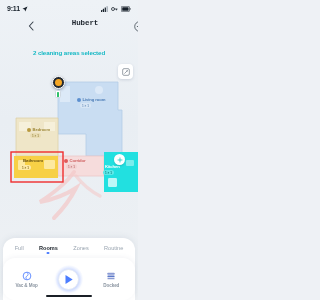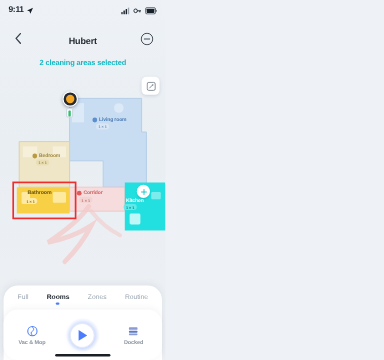--- a/index.html
+++ b/index.html
@@ -11,21 +11,21 @@
   #app { position:relative; width:138px; height:300px; background:linear-gradient(#eef2f6 0%, #e9eef3 40%, #eef1f4 100%); }
 
   
   .statusbar { position:absolute; top:0; left:0; width:138px; height:17px; display:flex; align-items:center; justify-content:space-between; padding:0 7px; }
   .sb-left { display:flex; align-items:center; gap:2px; }
   .sb-time { font-size:7px; font-weight:700; color:#17202a; letter-spacing:-.2px; }
   .sb-right { display:flex; align-items:center; gap:3px; }
   .ico { display:block; }
 
   
-  .header { position:absolute; top:19px; left:0; width:138px; height:20px; display:flex; align-items:flex-end; justify-content:space-between; padding:0 8px; }
+  .header { position:absolute; top:19px; left:16px; width:138px; height:20px; display:flex; align-items:flex-start; justify-content:space-between; padding:0 8px;font-family:Liberation Mono, monospace; }
   .hd-title { font-size:7.5px; font-weight:700; color:#1d242c; letter-spacing:-.1px; }
   .hd-btn { width:14px; height:14px; display:flex; align-items:center; justify-content:center; cursor:pointer; }
 
   .subtitle { position:absolute; top:49px; left:0; width:138px; text-align:center; font-size:6.2px; font-weight:600; color:#14b8c4; letter-spacing:-.1px; }
 
   
   .map { position:absolute; top:60px; left:0; width:138px; height:172px; overflow:hidden; }
   .map-svg { position:absolute; inset:0; }
   .map-btn { position:absolute; top:4px; right:5px; width:15px; height:15px; border-radius:4px; background:#fff; box-shadow:0 1px 3px rgba(60,80,110,.18); display:flex; align-items:center; justify-content:center; cursor:pointer; }
 

